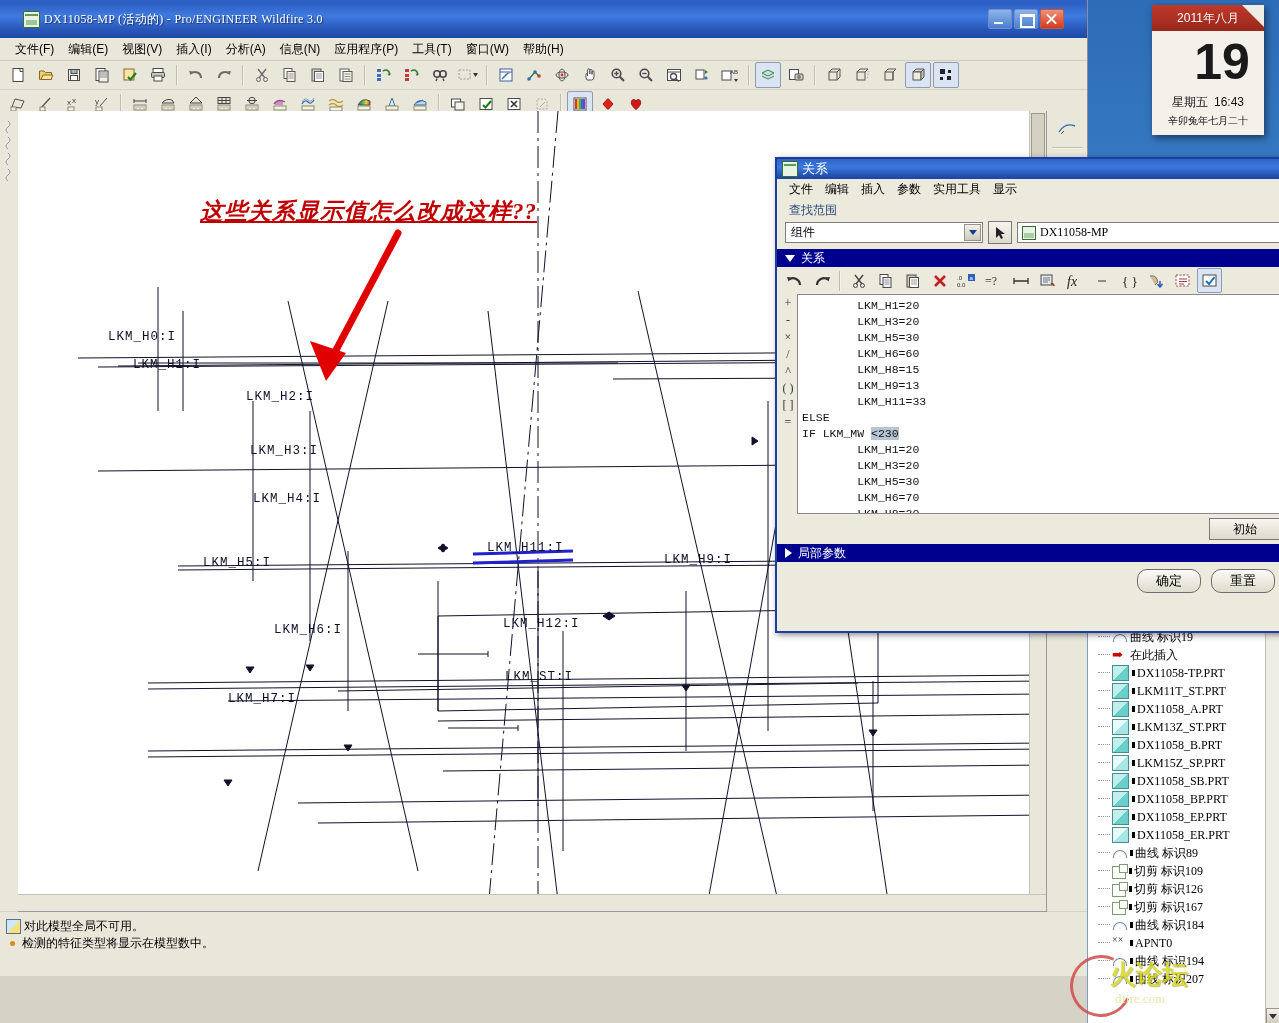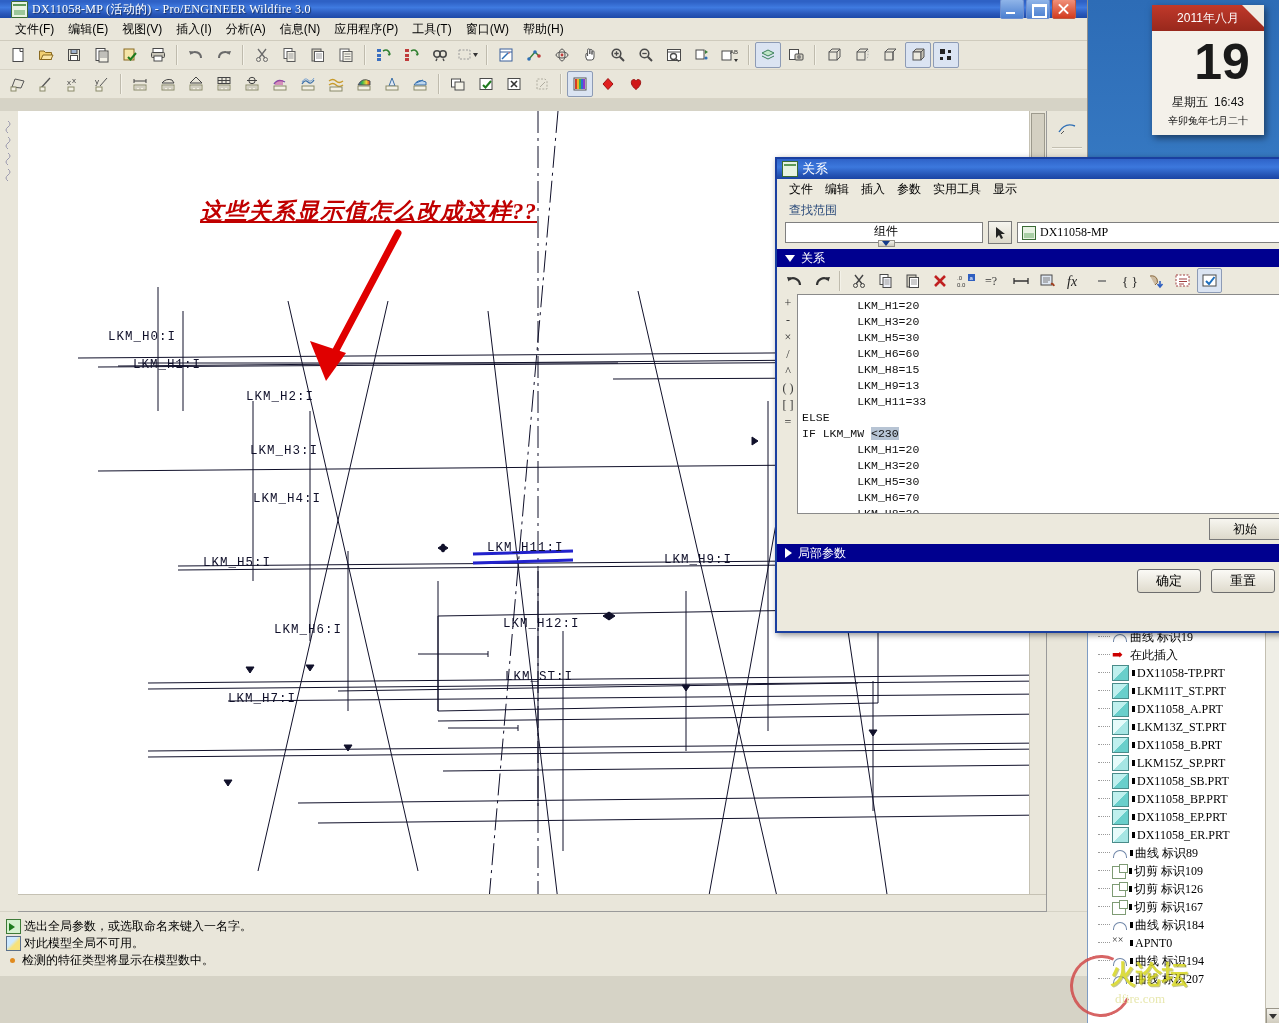--- a/index.html
+++ b/index.html
@@ -10,23 +10,23 @@
   }
   
   #desktop{position:absolute;inset:0;
     background:linear-gradient(180deg,#2d6cb6 0%,#3f86cf 35%,#2a63a8 70%,#1d4c8a 100%);}
   #desktop::after{content:"";position:absolute;left:0;right:0;bottom:0;height:220px;
     background:radial-gradient(ellipse at 65% 120%, rgba(255,255,255,.22), rgba(255,255,255,0) 60%);}
 
   
   #proe-window{position:absolute;left:0;top:0;width:1087px;height:1023px;
     background:#d6d3c6;border-right:1px solid #8f8f8f;}
-  .titlebar{height:18px;
+  .titlebar{height:38px;
     background:linear-gradient(180deg,#2e61c5 0%,#2e61c5 10%,#3f7ae0 42%,#2a59bb 75%,#1c49a8 100%);
-    display:flex;align-items:center;padding:0 8px;color:#fff;
+    display:flex;align-items:center;padding:0 20px;color:#fff;
     font-family:"Liberation Serif","DejaVu Serif",serif;font-size:12px;}
   .titlebar .tb-icon{width:15px;height:15px;margin:0 4px 0 3px;
     background:#e8f3e2;border:1px solid #3a6b35;border-radius:1px;position:relative;flex:none;}
   .titlebar .tb-icon::before{content:"";position:absolute;left:1px;top:2px;right:1px;height:2px;background:#5d9a57;}
   .titlebar .tb-icon::after{content:"";position:absolute;left:2px;bottom:2px;right:2px;height:5px;background:#9cc79a;}
   .titlebar .tb-title{flex:1;letter-spacing:.3px;text-shadow:1px 1px 1px rgba(0,0,0,.5);white-space:nowrap;}
   .winbtns{display:flex;gap:2px;padding-right:3px;}
   .winbtn{width:22px;height:18px;border:1px solid #6d8fd0;border-radius:2px;
     background:linear-gradient(180deg,#8fb4e8,#4b7fd0);position:relative;cursor:pointer;}
   .winbtn.close{background:linear-gradient(180deg,#f0907a,#d23b1e);border-color:#c05a40;}
@@ -130,21 +130,21 @@
     display:flex;align-items:center;color:#fff;font-family:"Liberation Serif","DejaVu Serif",serif;
     font-size:13px;padding-left:3px;}
   #reldlg .dlg-title .tb-icon{width:14px;height:14px;margin:0 4px 0 2px;background:#e8f3e2;border:1px solid #3a6b35;position:relative;flex:none;}
   #reldlg .dlg-title .tb-icon::before{content:"";position:absolute;left:1px;top:2px;right:1px;height:2px;background:#5d9a57;}
   #reldlg .dlgmenu{height:21px;background:#ece9dd;display:flex;align-items:center;padding-left:6px;}
   #reldlg .dlgmenu .mi{padding:2px 6px;font-size:12px;}
   .grp-label{font-size:12px;color:#2a4a7a;padding:2px 0 2px 12px;}
   .findrow{display:flex;align-items:center;padding:0 6px 5px 8px;gap:5px;}
   .combo{height:19px;background:#fff;border:1px solid #7f7f7f;display:flex;align-items:center;
      justify-content:space-between;padding:0 1px 0 5px;font-size:12px;width:190px;
-     font-family:"Liberation Serif","DejaVu Serif",serif;flex-direction:column;}
+     font-family:"Liberation Serif","DejaVu Serif",serif;}
   .combo .arrow{width:15px;height:15px;background:linear-gradient(180deg,#f1f0ea,#cfcbbd);
     border:1px solid #96928a;display:flex;align-items:center;justify-content:center;}
   .pickbtn{width:22px;height:21px;border:1px solid #7a7a7a;background:linear-gradient(180deg,#f6f5ef,#ddd9cb);
      display:flex;align-items:center;justify-content:center;}
   .selfield{flex:1;height:19px;background:#fff;border:1px solid #7f7f7f;display:flex;align-items:center;
      padding-left:4px;font-family:"Liberation Serif","DejaVu Serif",serif;font-size:12px;gap:4px;}
   .selfield .sf-ico{width:12px;height:12px;background:#e8f3e2;border:1px solid #3a6b35;flex:none;position:relative;}
   .selfield .sf-ico::after{content:"";position:absolute;left:1px;bottom:1px;right:1px;height:5px;background:#a9cfa5;}
   .secbar{height:18px;background:#00008f;color:#fff;display:flex;align-items:center;gap:6px;
      padding-left:8px;font-size:12px;font-family:"Liberation Serif","DejaVu Serif",serif;}
@@ -160,21 +160,21 @@
     font-family:"Liberation Mono","DejaVu Sans Mono",monospace;font-size:11.5px;color:#111;padding-top:3px;}
   .relline{height:16px;line-height:16px;white-space:pre;padding-left:4px;}
   .relline .sel{background:#b7c4d4;}
   .dlg-bottom-row{display:flex;justify-content:flex-end;padding:4px 6px 4px 0;}
   .smallbtn{height:20px;min-width:50px;border:1px solid #7a7a7a;background:linear-gradient(180deg,#f7f6f0,#ddd9cb);
     display:flex;align-items:center;justify-content:center;font-size:12px;padding:0 10px;
     font-family:"Liberation Serif","DejaVu Serif",serif;}
   .okrow{display:flex;justify-content:flex-end;gap:10px;padding:7px 12px 0 0;}
   .okbtn{width:62px;height:22px;border:1px solid #6d6d6d;background:linear-gradient(180deg,#fbfaf6,#dfdbcd);
     display:flex;align-items:center;justify-content:center;font-size:13px;
-    font-family:"Liberation Serif","DejaVu Serif",serif;border-radius:3px;}
+    font-family:"Liberation Serif","DejaVu Serif",serif;border-radius:10px;}
 
   
   #calendar{position:absolute;left:1152px;top:5px;width:112px;height:130px;
      box-shadow:2px 3px 7px rgba(0,0,0,.5);background:#f4f1ea;}
   #cal-head{height:26px;background:linear-gradient(180deg,#c0392b,#98281c);color:#fff;
      display:flex;align-items:center;justify-content:center;font-size:12px;
      font-family:"Liberation Sans","DejaVu Sans",sans-serif;position:relative;}
   #cal-head .fold{position:absolute;right:0;top:0;width:0;height:0;
      border-left:22px solid transparent;border-top:22px solid #efece4;}
   #cal-day{height:62px;display:flex;align-items:center;justify-content:center;
@@ -766,24 +766,20 @@
       <path d="M38 160 L22 120 L58 132 Z" fill="#e00000"></path>
     </svg>
 
     <div class="vscroll">
       <div class="thumb"></div>
     </div>
     <div class="hscroll"></div>
   </div>
 
   <div id="msgarea">
-    <div class="msg">
-      <span class="mi-ico ico-arrow"></span>
-      <span>选出全局参数，或选取命名来键入一名字。</span>
-    </div>
     <div class="msg">
       <span class="mi-ico ico-cell"></span>
       <span>对此模型全局不可用。</span>
     </div>
     <div class="msg">
       <span class="ico-bullet"></span>
       <span>检测的特征类型将显示在模型数中。</span>
     </div>
   </div>
 

